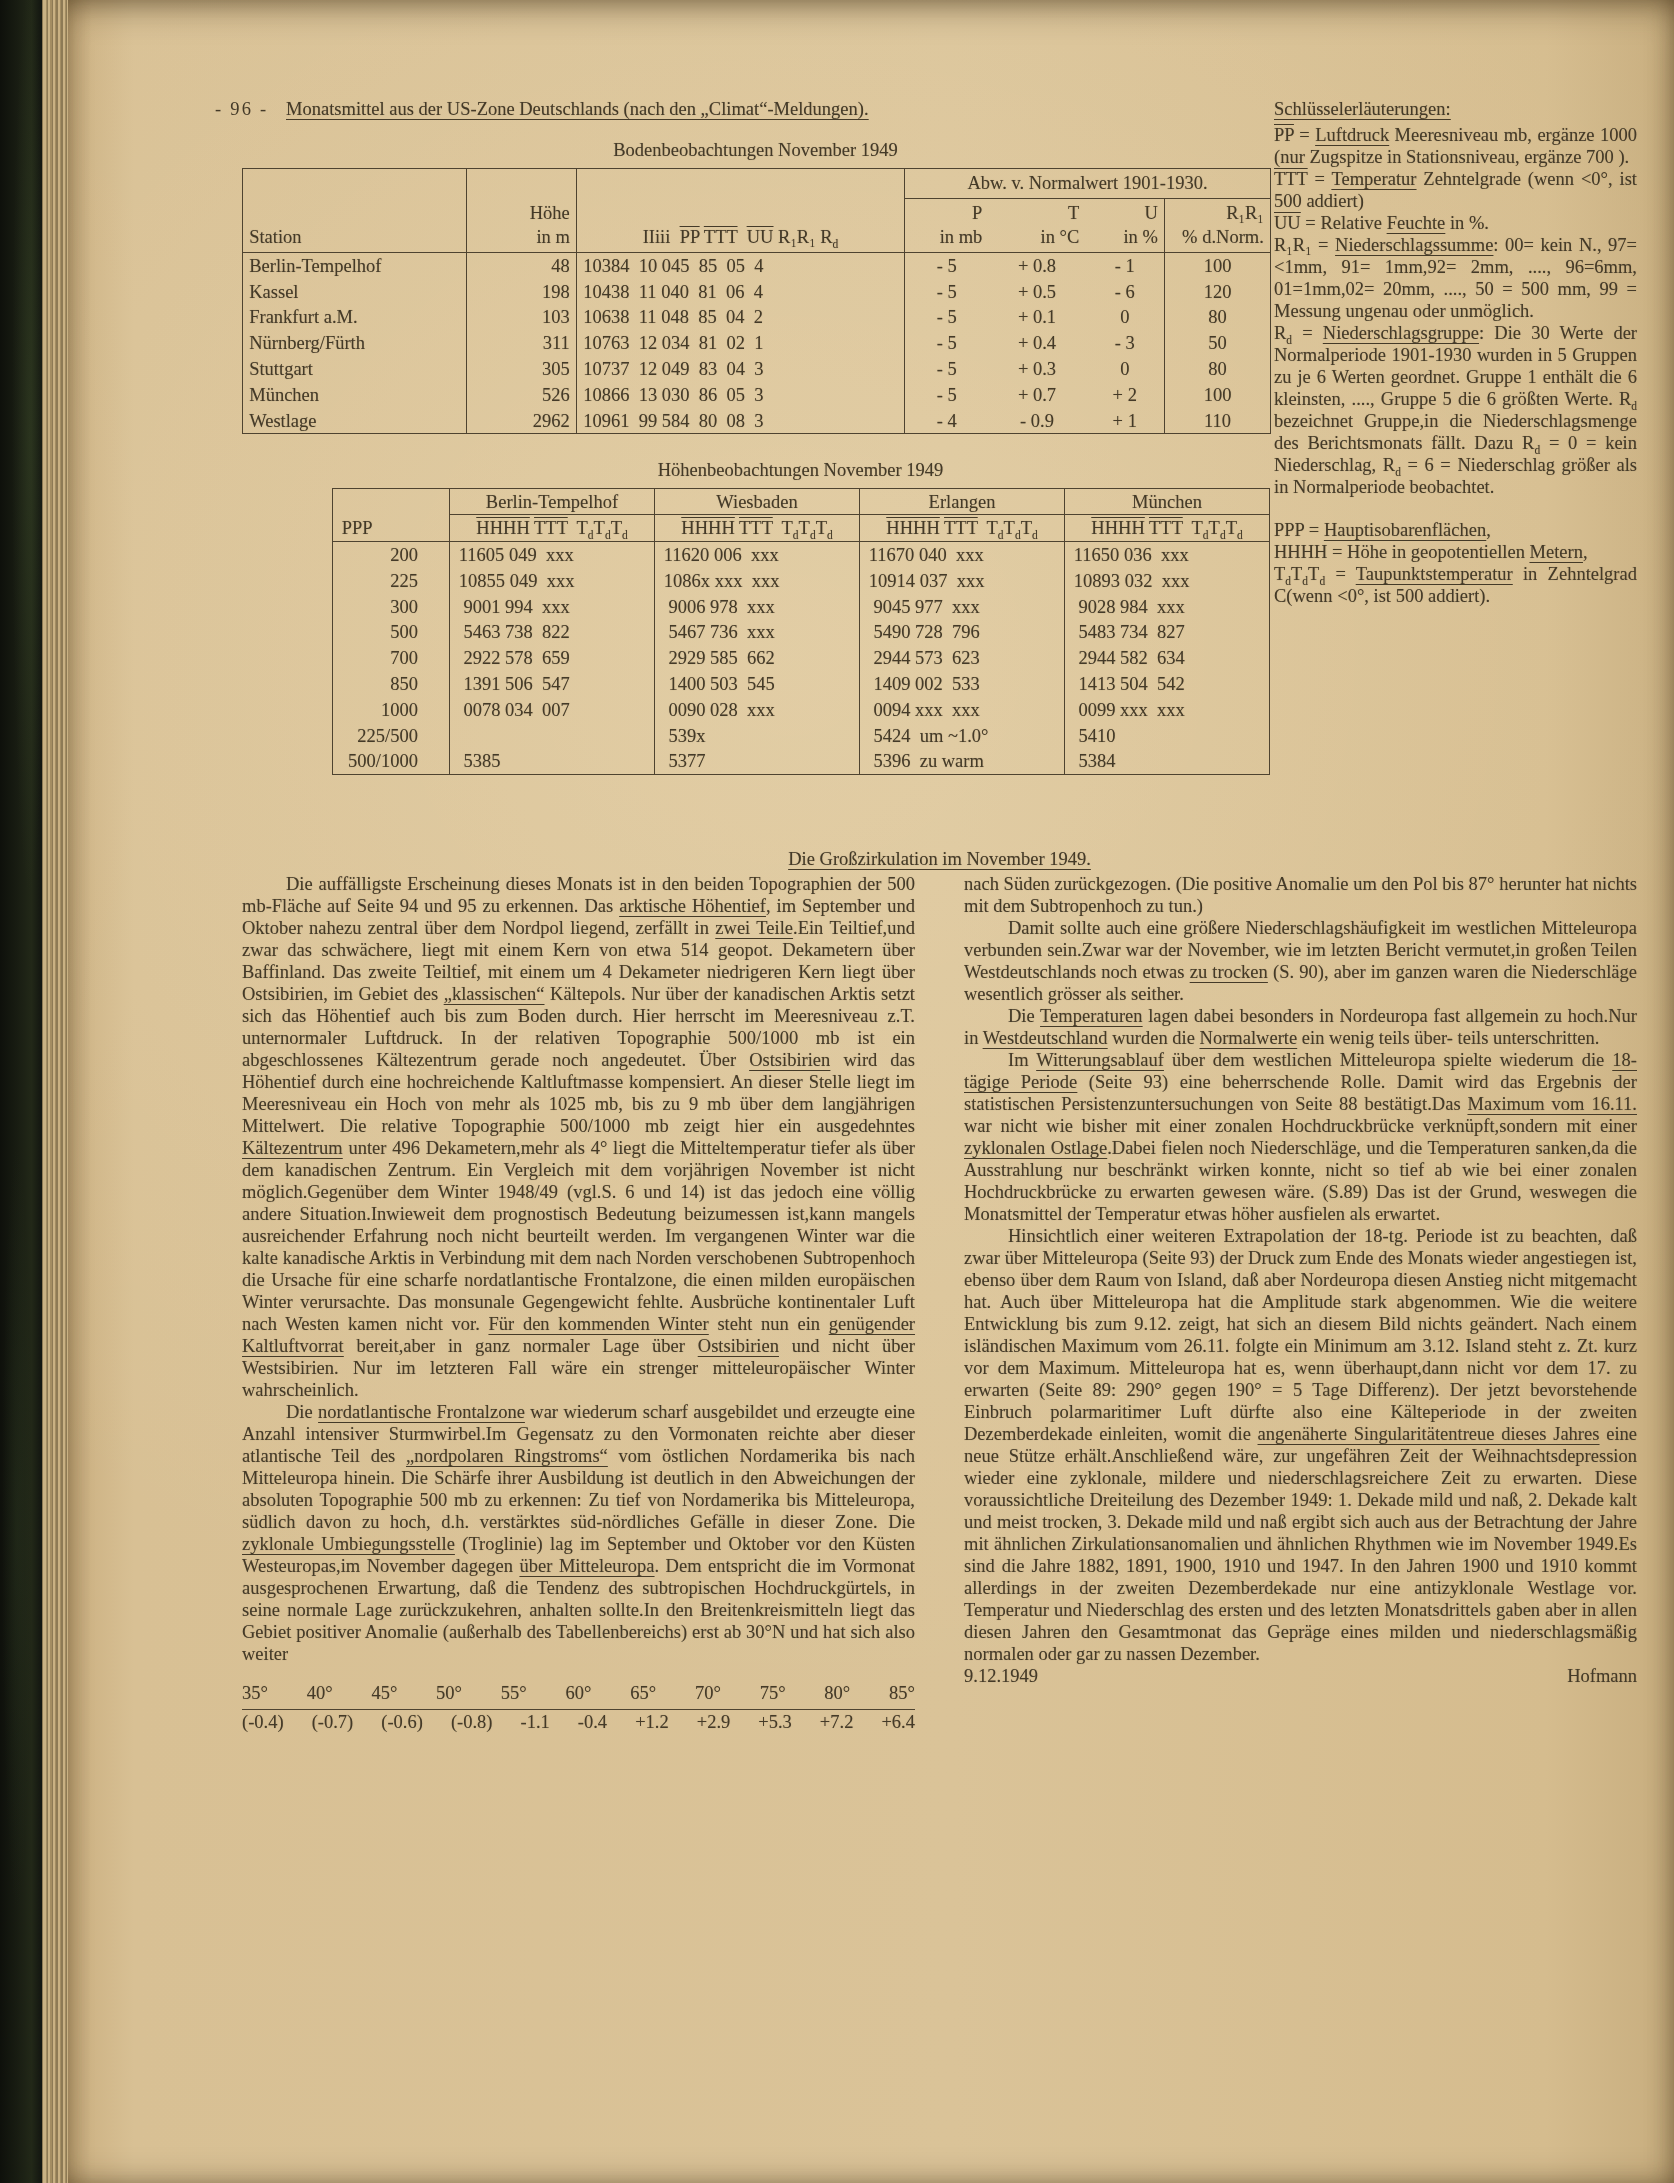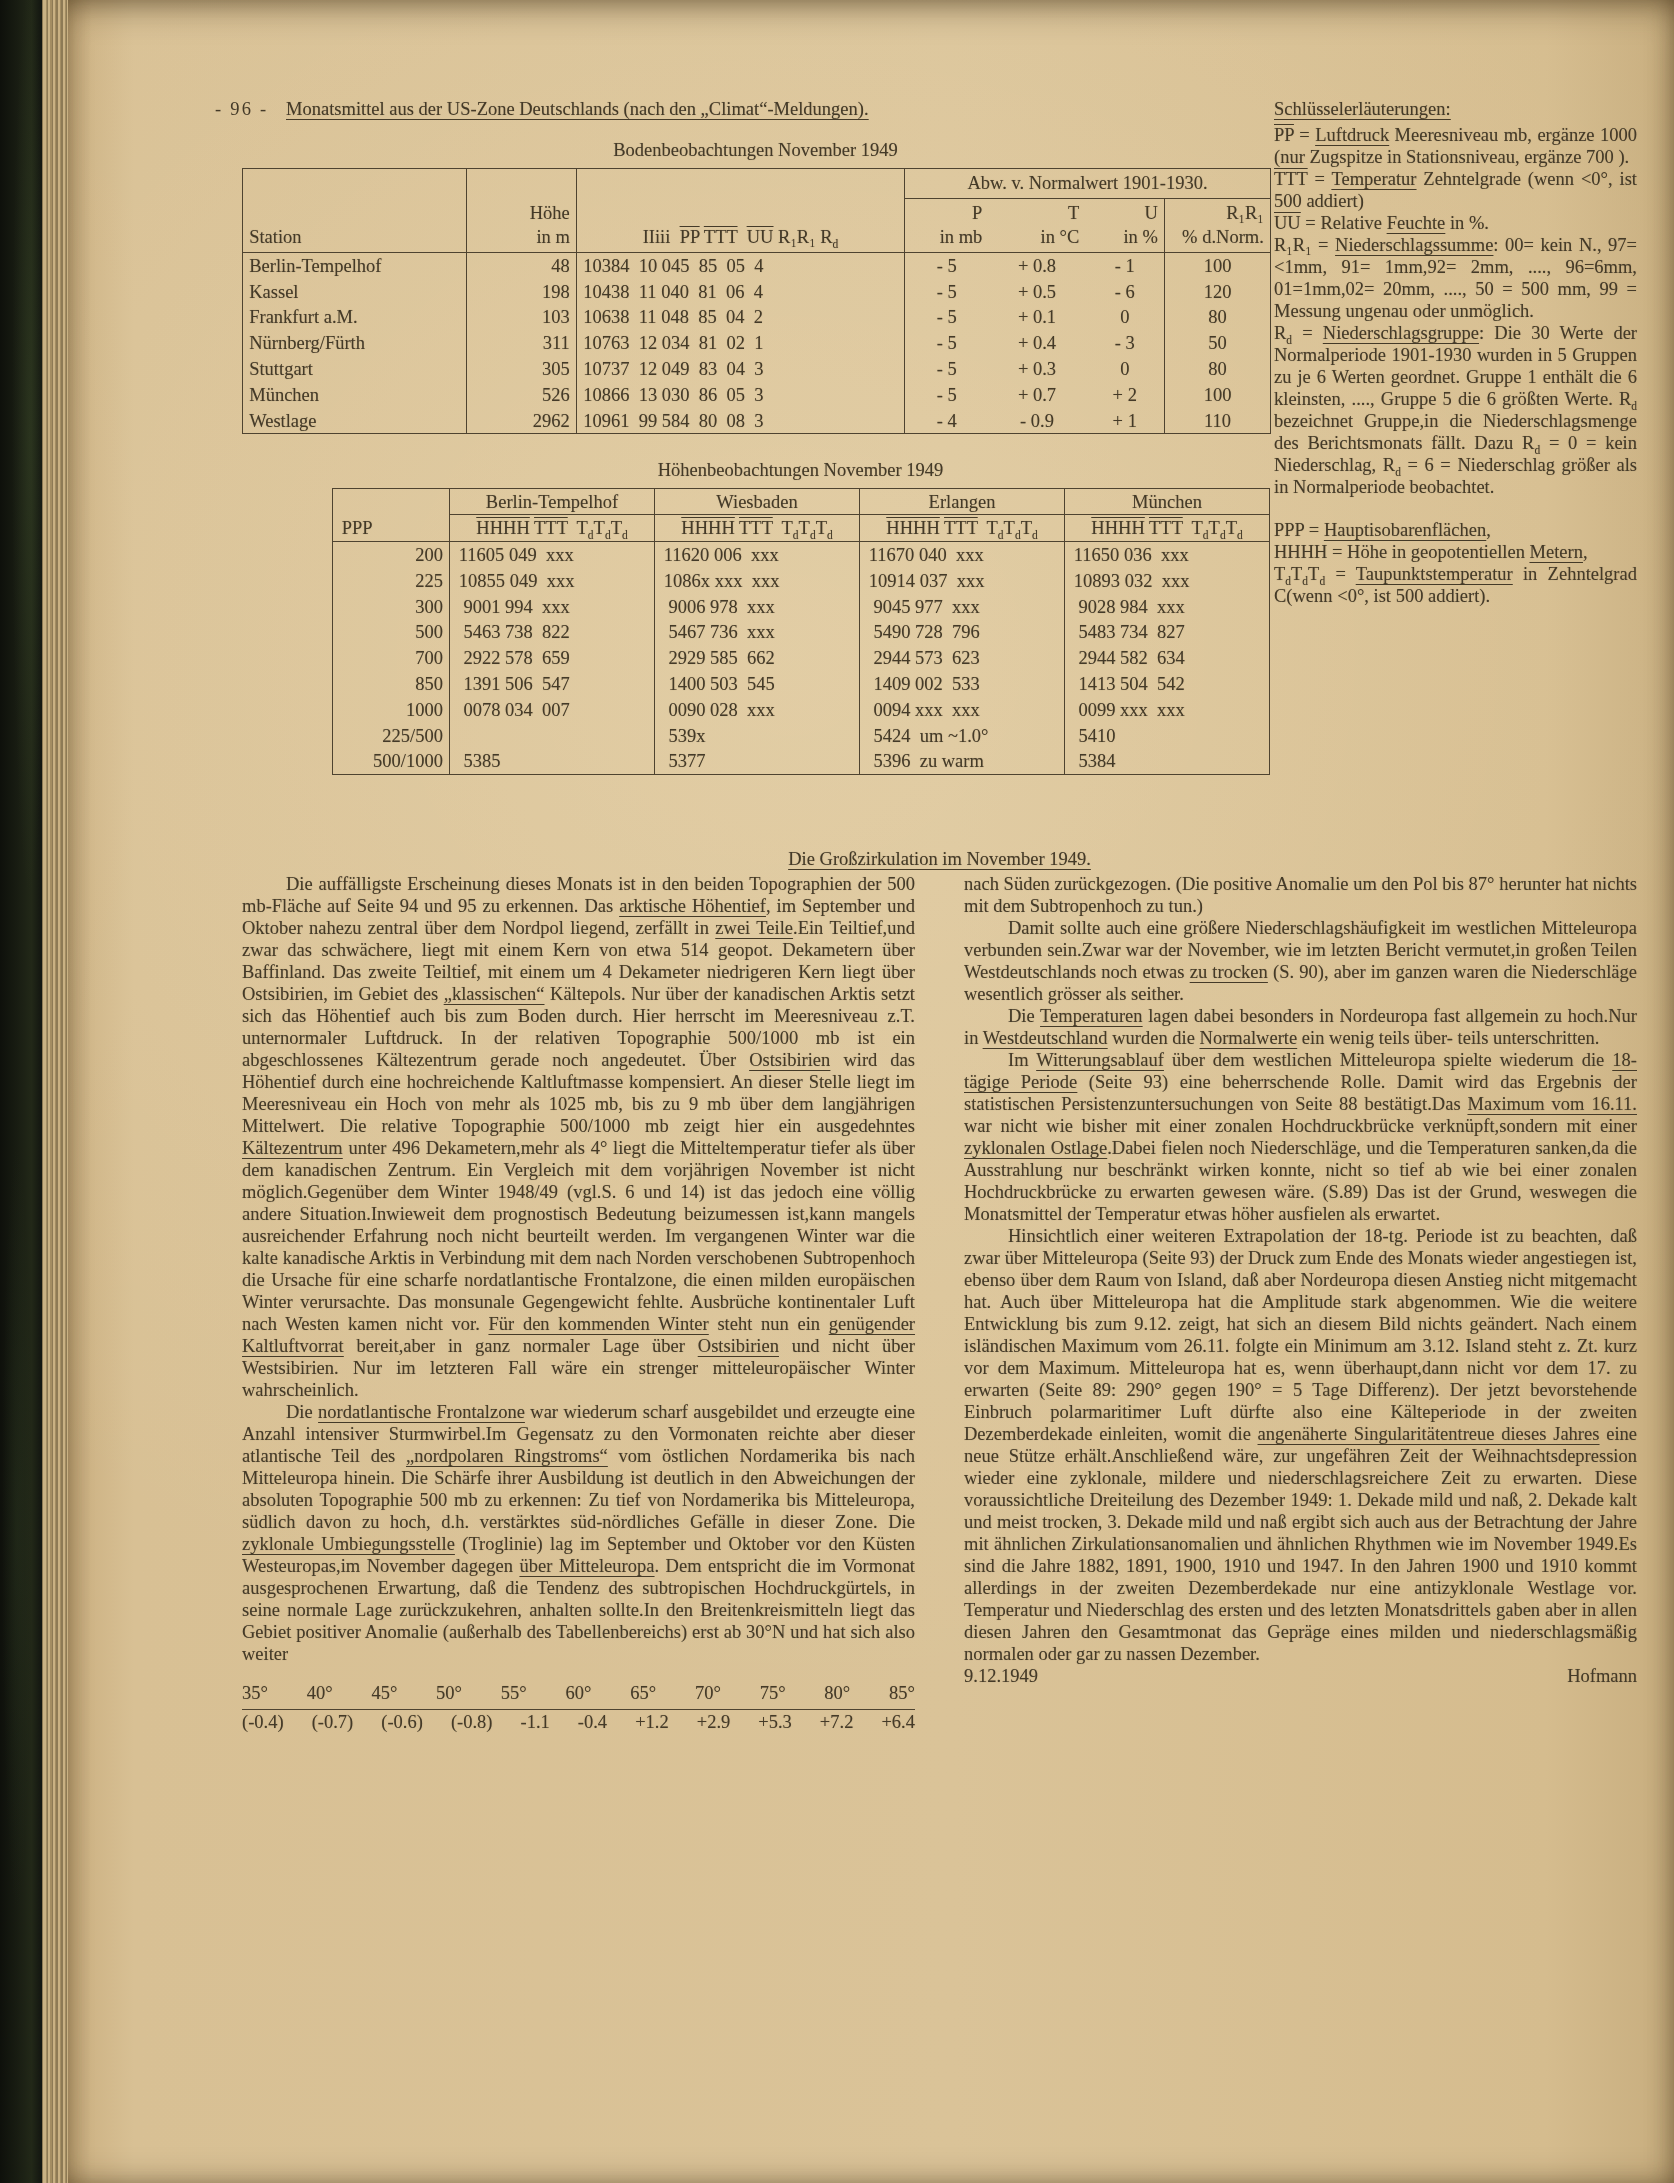--- a/index.html
+++ b/index.html
@@ -48,21 +48,21 @@
   .t1 td{padding:0.9px 6.2px}
   .t2 th,.t2 td{padding:0.9px 8.8px}
   .br{border-right:1.3px solid var(--rule)}
   .bb{border-bottom:1.3px solid var(--rule)}
   .pre{white-space:pre}
   .wrap2{white-space:pre-line;text-align:right}
   .num{text-align:right}
   .ctr{text-align:center}
   .station{text-align:left}
   .abw{text-align:center}
-  .t2 .ppp{text-align:right;padding-right:6px}
+  .t2 .ppp{text-align:right;padding-right:31px}
   .t2 .st{text-align:center}
 
   sub{font-size:62%;line-height:0}
   .ovl{text-decoration:overline;text-decoration-thickness:1.3px}
   u{text-decoration-thickness:1.3px;text-underline-offset:4px}
 
   .legend-title{text-decoration:underline;text-decoration-thickness:1.3px;text-underline-offset:4.4px;
     margin-bottom:4.4px;white-space:nowrap}
   .lg{text-align:justify;margin:0}
   .lg.gap{margin-top:21px}

